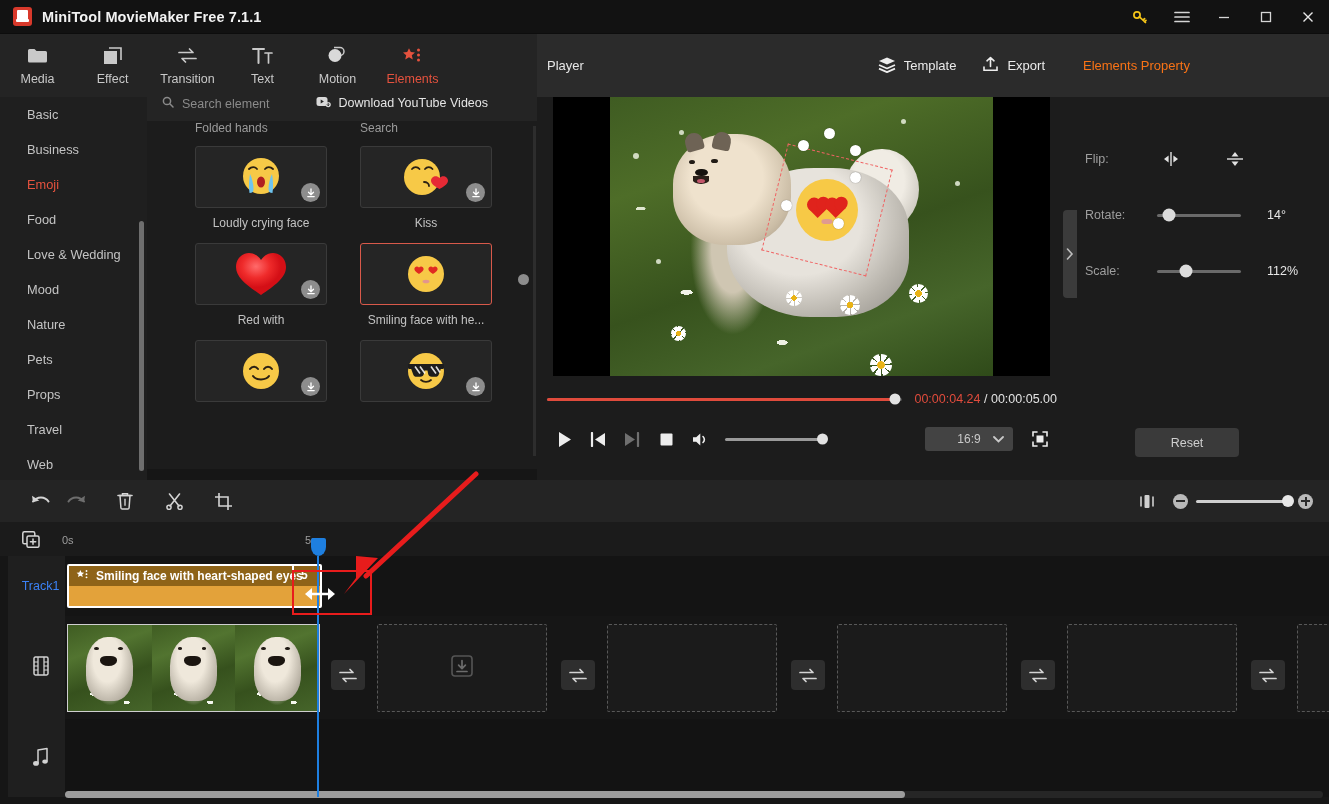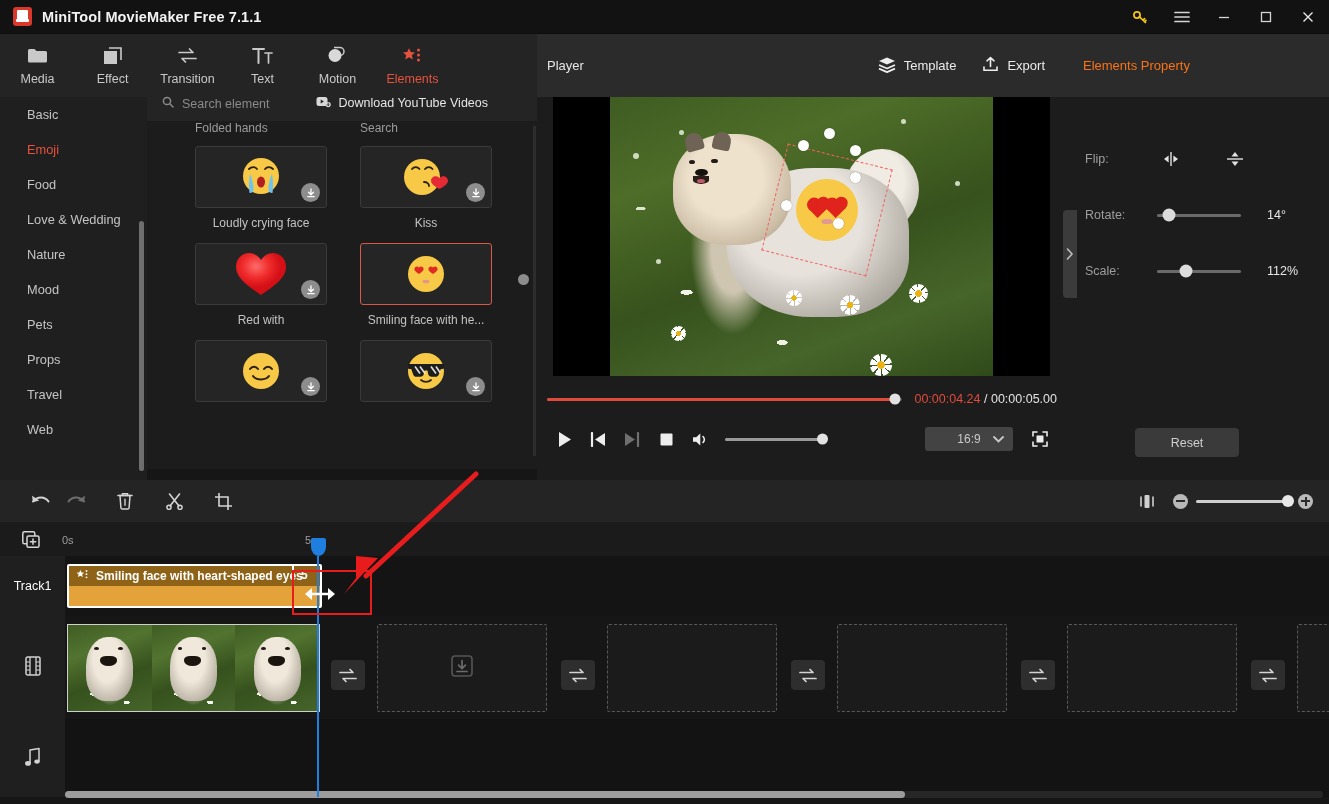--- a/index.html
+++ b/index.html
@@ -296,23 +296,23 @@
 
   
   .timeline { position: absolute; top: 522px; left: 0; width: 1329px; height: 282px; background: #161616; }
   .ruler { position: absolute; top: 0; left: 0; width: 1329px; height: 34px; background: #1b1b1b; }
   .addbtn {
     position: absolute; left: 20px; top: 7px; width: 22px; height: 20px;
     display: flex; align-items: center; justify-content: center; color: #d6d6d6; cursor: default;
   }
   .tick { position: absolute; top: 12px; font-size: 11px; color: #9d9d9d; }
   .trackhead {
-    position: absolute; left: 0; width: 65px; display: flex;
+    position: absolute; left: 8px; width: 65px; display: flex;
     align-items: center; justify-content: center; background: #1f1f1f;
-    font-size: 12.5px; color: #ffffff;
+    font-size: 12.5px; color: #3b82f6;
   }
   .th1 { top: 34px; height: 60px; }
   .th2 { top: 94px; height: 103px; }
   .th3 { top: 197px; height: 78px; }
   .trackbody { position: absolute; left: 65px; width: 1264px; background: #121212; }
   .tb1 { top: 34px; height: 60px; background: #141414; font-weight: bold; }
   .tb2 { top: 94px; height: 103px; background: #161616; }
   .tb3 { top: 197px; height: 78px; background: #131313; }
 
   .clip {
@@ -476,34 +476,37 @@
           </svg>
       </span>
       <span>Elements</span>
     </div>
   </div>
 
   <div class="cats">
     <div class="cat">
         <span>Basic</span>
       </div>
+    <div class="cat">
+        <span>Business</span>
+      </div>
     <div class="cat active">
         <span>Emoji</span>
       </div>
     <div class="cat">
         <span>Food</span>
       </div>
     <div class="cat">
         <span>Love &amp; Wedding</span>
       </div>
     <div class="cat">
+        <span>Mood</span>
+      </div>
+    <div class="cat">
         <span>Nature</span>
-      </div>
-    <div class="cat">
-        <span>Mood</span>
       </div>
     <div class="cat">
         <span>Pets</span>
       </div>
     <div class="cat">
         <span>Props</span>
       </div>
     <div class="cat">
         <span>Travel</span>
       </div>

